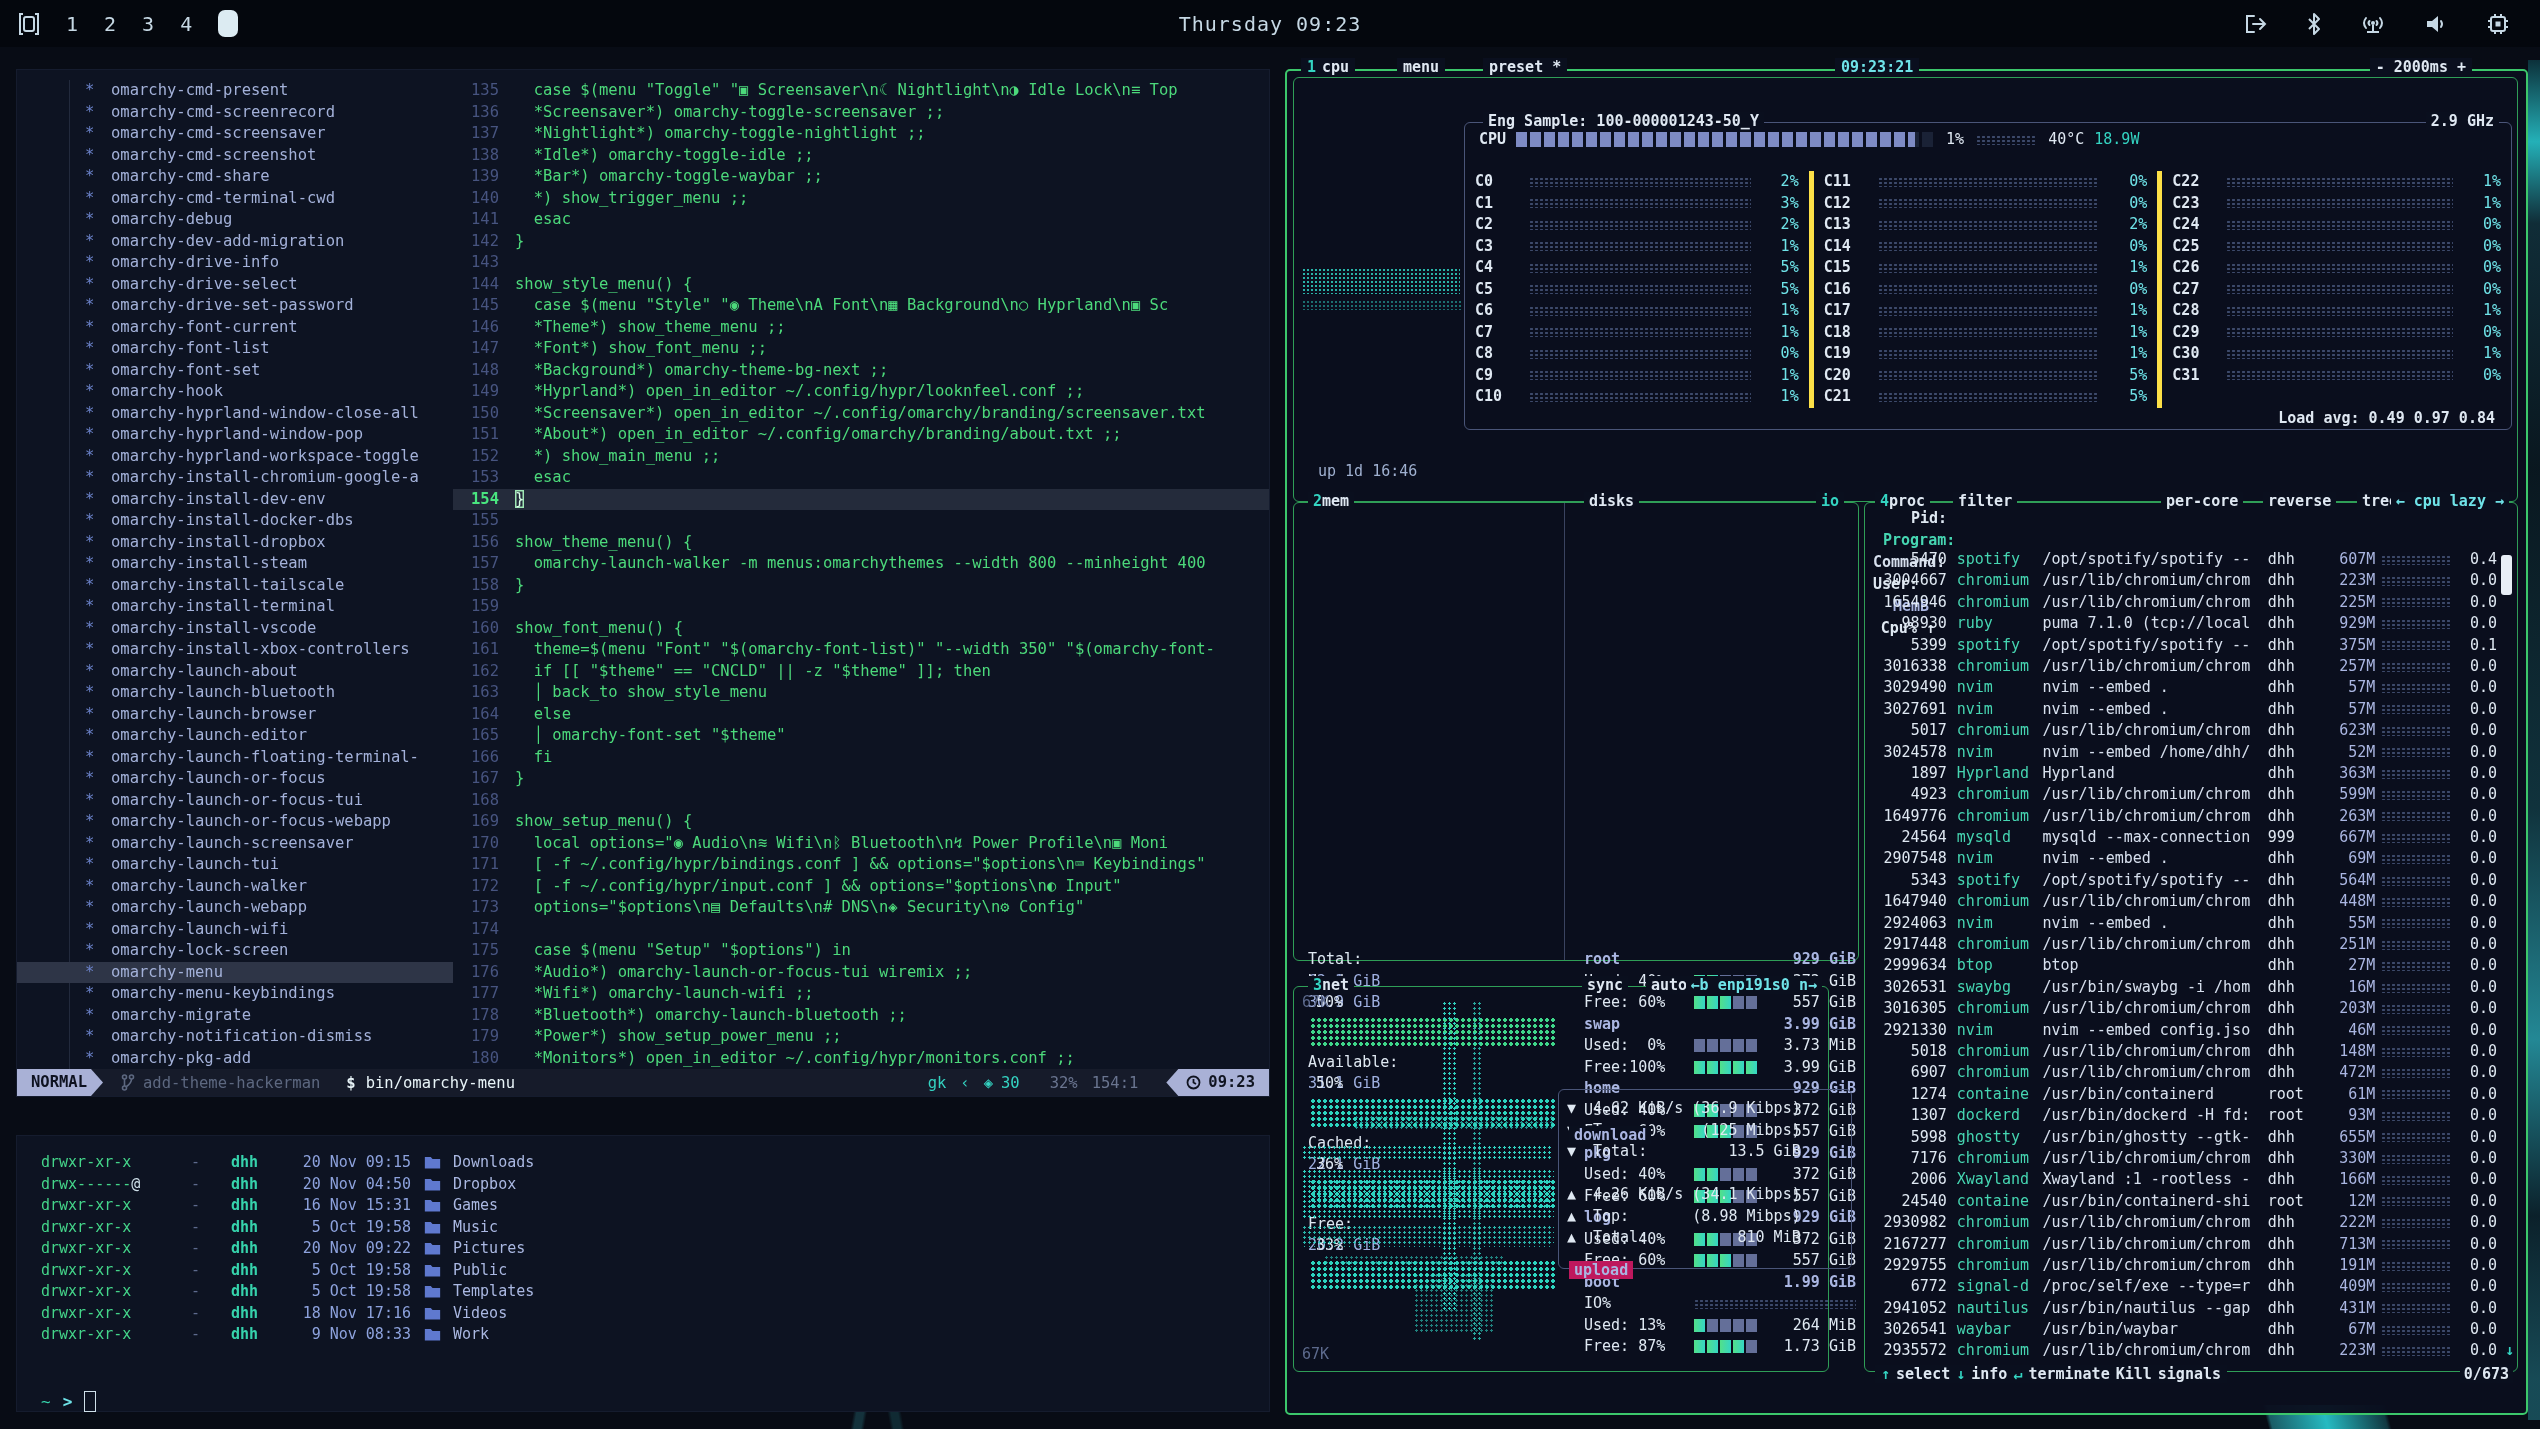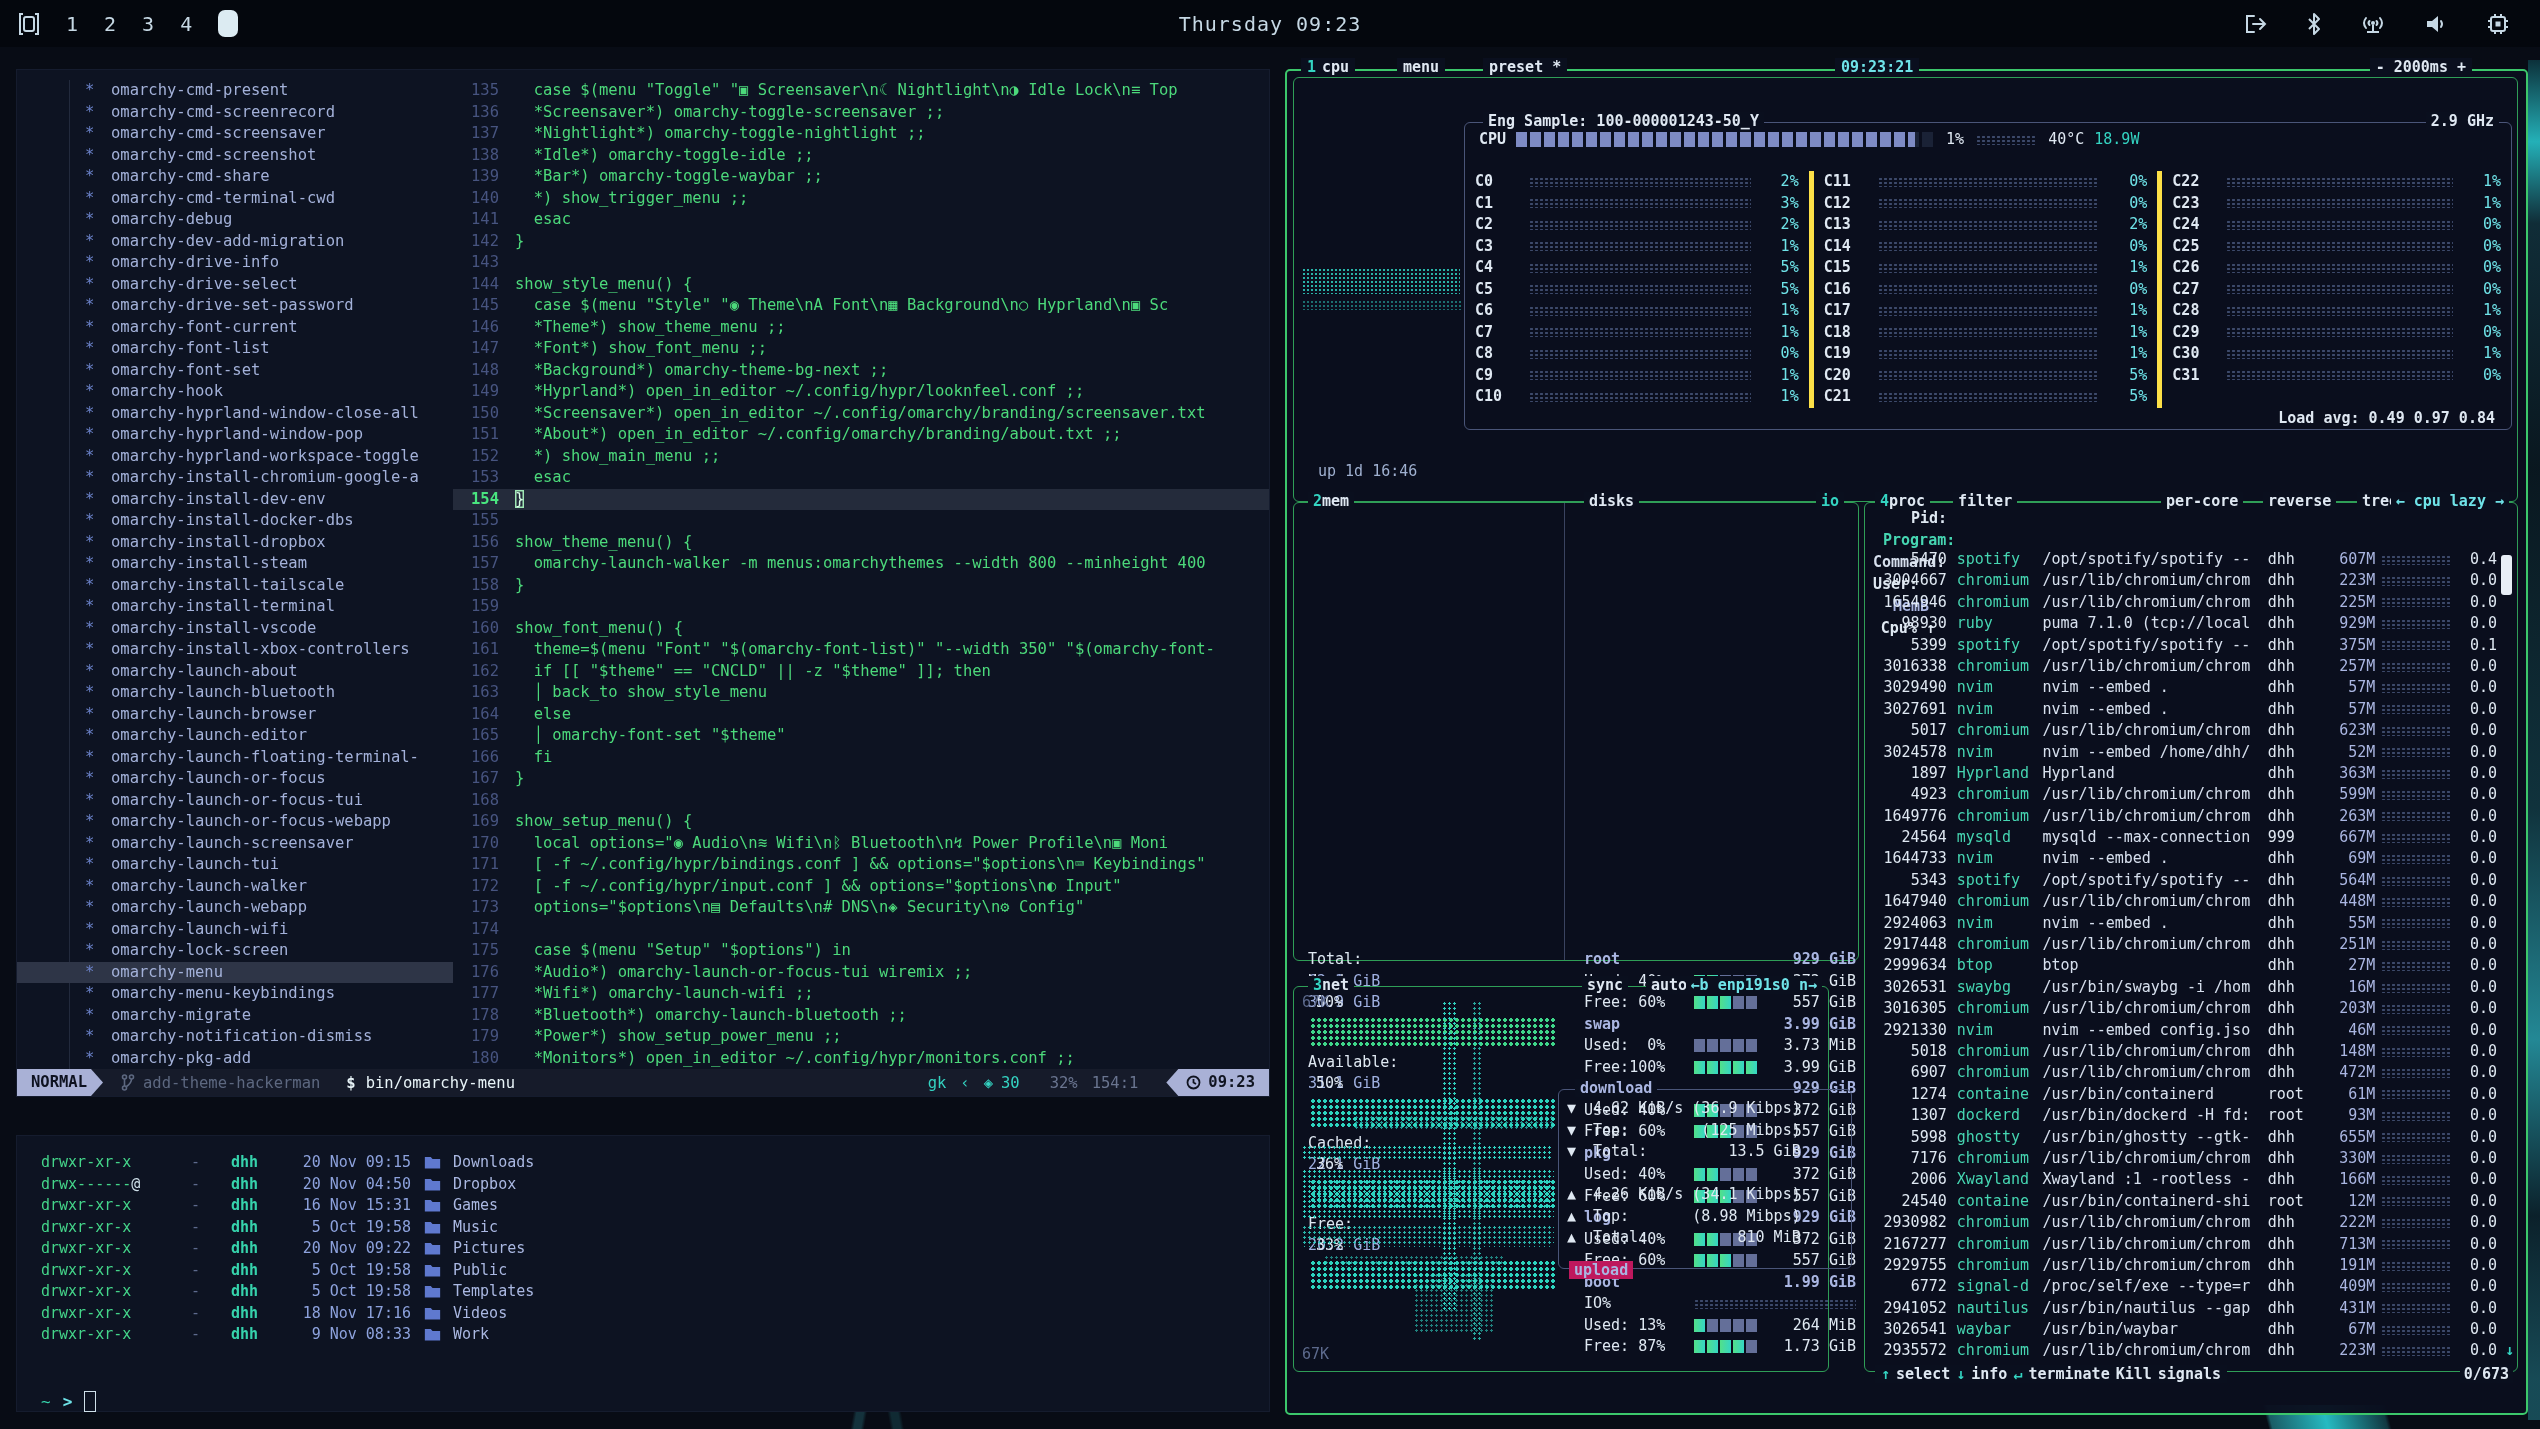--- a/index.html
+++ b/index.html
@@ -578,21 +578,21 @@
       <div style="left:148px;top:14px;width:14px;height:310px;"></div>
       <div style="left:178px;top:14px;width:10px;height:340px;opacity:.8;"></div>
       <div style="left:60px;top:128px;width:200px;height:16px;opacity:.7;"></div>
       <div style="left:8px;top:158px;width:250px;height:16px;"></div>
       <div style="left:8px;top:182px;width:252px;height:50px;"></div>
       <div style="left:8px;top:238px;width:252px;height:22px;opacity:.85;"></div>
       <div style="left:30px;top:268px;width:180px;height:12px;opacity:.6;"></div>
       <div style="left:120px;top:286px;width:80px;height:60px;opacity:.6;"></div>
     </div>
     <div class="bbox" id="dl-box" style="left:264px;top:102px;width:294px;height:180px;border-color:#4a5578;">
-      <span class="blabel" style="left:16px;color:var(--lav-br);">download</span>
+      <span class="blabel" style="left:10px;color:var(--lav-br);margin-top:47px;">download</span>
       <span class="blabel-bot" style="left:10px;">upload</span>
       <div id="net-stats" style="padding:8px 10px 0 8px;">
           <div class="nrow"><span class="arrow">▼</span><span class="nval">4.62 KiB/s (36.9 Kibps)</span></div>
           <div class="nrow"><span class="arrow">▼</span><span class="nval">Top:        (125 Mibps)</span></div>
           <div class="nrow"><span class="arrow">▼</span><span class="nval">Total:         13.5 GiB</span></div>
           <div class="nrow"><span class="arrow"></span><span class="nval"></span></div>
           <div class="nrow"><span class="arrow">▲</span><span class="nval">4.26 KiB/s (34.1 Kibps)</span></div>
           <div class="nrow"><span class="arrow">▲</span><span class="nval">Top:       (8.98 Mibps)</span></div>
           <div class="nrow"><span class="arrow">▲</span><span class="nval">Total:          810 MiB</span></div>
         </div>
@@ -623,21 +623,21 @@
         <div class="p-row"><span class="p-pid">5399</span><span class="p-prog">spotify</span><span class="p-cmd">/opt/spotify/spotify --</span><span class="p-user">dhh</span><span class="p-mem">375M</span><span class="p-dots dots"></span><span class="p-cpu">0.1</span></div>
         <div class="p-row"><span class="p-pid">3016338</span><span class="p-prog">chromium</span><span class="p-cmd">/usr/lib/chromium/chrom</span><span class="p-user">dhh</span><span class="p-mem">257M</span><span class="p-dots dots"></span><span class="p-cpu">0.0</span></div>
         <div class="p-row"><span class="p-pid">3029490</span><span class="p-prog">nvim</span><span class="p-cmd">nvim --embed .</span><span class="p-user">dhh</span><span class="p-mem">57M</span><span class="p-dots dots"></span><span class="p-cpu">0.0</span></div>
         <div class="p-row"><span class="p-pid">3027691</span><span class="p-prog">nvim</span><span class="p-cmd">nvim --embed .</span><span class="p-user">dhh</span><span class="p-mem">57M</span><span class="p-dots dots"></span><span class="p-cpu">0.0</span></div>
         <div class="p-row"><span class="p-pid">5017</span><span class="p-prog">chromium</span><span class="p-cmd">/usr/lib/chromium/chrom</span><span class="p-user">dhh</span><span class="p-mem">623M</span><span class="p-dots dots"></span><span class="p-cpu">0.0</span></div>
         <div class="p-row"><span class="p-pid">3024578</span><span class="p-prog">nvim</span><span class="p-cmd">nvim --embed /home/dhh/</span><span class="p-user">dhh</span><span class="p-mem">52M</span><span class="p-dots dots"></span><span class="p-cpu">0.0</span></div>
         <div class="p-row"><span class="p-pid">1897</span><span class="p-prog">Hyprland</span><span class="p-cmd">Hyprland</span><span class="p-user">dhh</span><span class="p-mem">363M</span><span class="p-dots dots"></span><span class="p-cpu">0.0</span></div>
         <div class="p-row"><span class="p-pid">4923</span><span class="p-prog">chromium</span><span class="p-cmd">/usr/lib/chromium/chrom</span><span class="p-user">dhh</span><span class="p-mem">599M</span><span class="p-dots dots"></span><span class="p-cpu">0.0</span></div>
         <div class="p-row"><span class="p-pid">1649776</span><span class="p-prog">chromium</span><span class="p-cmd">/usr/lib/chromium/chrom</span><span class="p-user">dhh</span><span class="p-mem">263M</span><span class="p-dots dots"></span><span class="p-cpu">0.0</span></div>
         <div class="p-row"><span class="p-pid">24564</span><span class="p-prog">mysqld</span><span class="p-cmd">mysqld --max-connection</span><span class="p-user">999</span><span class="p-mem">667M</span><span class="p-dots dots"></span><span class="p-cpu">0.0</span></div>
-        <div class="p-row"><span class="p-pid">1644733</span><span class="p-prog">nvim</span><span class="p-cmd">nvim --embed .</span><span class="p-user">dhh</span><span class="p-mem">69M</span><span class="p-dots dots"></span><span class="p-cpu">0.0</span></div>
+        <div class="p-row"><span class="p-pid">2907548</span><span class="p-prog">nvim</span><span class="p-cmd">nvim --embed .</span><span class="p-user">dhh</span><span class="p-mem">69M</span><span class="p-dots dots"></span><span class="p-cpu">0.0</span></div>
         <div class="p-row"><span class="p-pid">5343</span><span class="p-prog">spotify</span><span class="p-cmd">/opt/spotify/spotify --</span><span class="p-user">dhh</span><span class="p-mem">564M</span><span class="p-dots dots"></span><span class="p-cpu">0.0</span></div>
         <div class="p-row"><span class="p-pid">1647940</span><span class="p-prog">chromium</span><span class="p-cmd">/usr/lib/chromium/chrom</span><span class="p-user">dhh</span><span class="p-mem">448M</span><span class="p-dots dots"></span><span class="p-cpu">0.0</span></div>
         <div class="p-row"><span class="p-pid">2924063</span><span class="p-prog">nvim</span><span class="p-cmd">nvim --embed .</span><span class="p-user">dhh</span><span class="p-mem">55M</span><span class="p-dots dots"></span><span class="p-cpu">0.0</span></div>
         <div class="p-row"><span class="p-pid">2917448</span><span class="p-prog">chromium</span><span class="p-cmd">/usr/lib/chromium/chrom</span><span class="p-user">dhh</span><span class="p-mem">251M</span><span class="p-dots dots"></span><span class="p-cpu">0.0</span></div>
         <div class="p-row"><span class="p-pid">2999634</span><span class="p-prog">btop</span><span class="p-cmd">btop</span><span class="p-user">dhh</span><span class="p-mem">27M</span><span class="p-dots dots"></span><span class="p-cpu">0.0</span></div>
         <div class="p-row"><span class="p-pid">3026531</span><span class="p-prog">swaybg</span><span class="p-cmd">/usr/bin/swaybg -i /hom</span><span class="p-user">dhh</span><span class="p-mem">16M</span><span class="p-dots dots"></span><span class="p-cpu">0.0</span></div>
         <div class="p-row"><span class="p-pid">3016305</span><span class="p-prog">chromium</span><span class="p-cmd">/usr/lib/chromium/chrom</span><span class="p-user">dhh</span><span class="p-mem">203M</span><span class="p-dots dots"></span><span class="p-cpu">0.0</span></div>
         <div class="p-row"><span class="p-pid">2921330</span><span class="p-prog">nvim</span><span class="p-cmd">nvim --embed config.jso</span><span class="p-user">dhh</span><span class="p-mem">46M</span><span class="p-dots dots"></span><span class="p-cpu">0.0</span></div>
         <div class="p-row"><span class="p-pid">5018</span><span class="p-prog">chromium</span><span class="p-cmd">/usr/lib/chromium/chrom</span><span class="p-user">dhh</span><span class="p-mem">148M</span><span class="p-dots dots"></span><span class="p-cpu">0.0</span></div>
         <div class="p-row"><span class="p-pid">6907</span><span class="p-prog">chromium</span><span class="p-cmd">/usr/lib/chromium/chrom</span><span class="p-user">dhh</span><span class="p-mem">472M</span><span class="p-dots dots"></span><span class="p-cpu">0.0</span></div>

